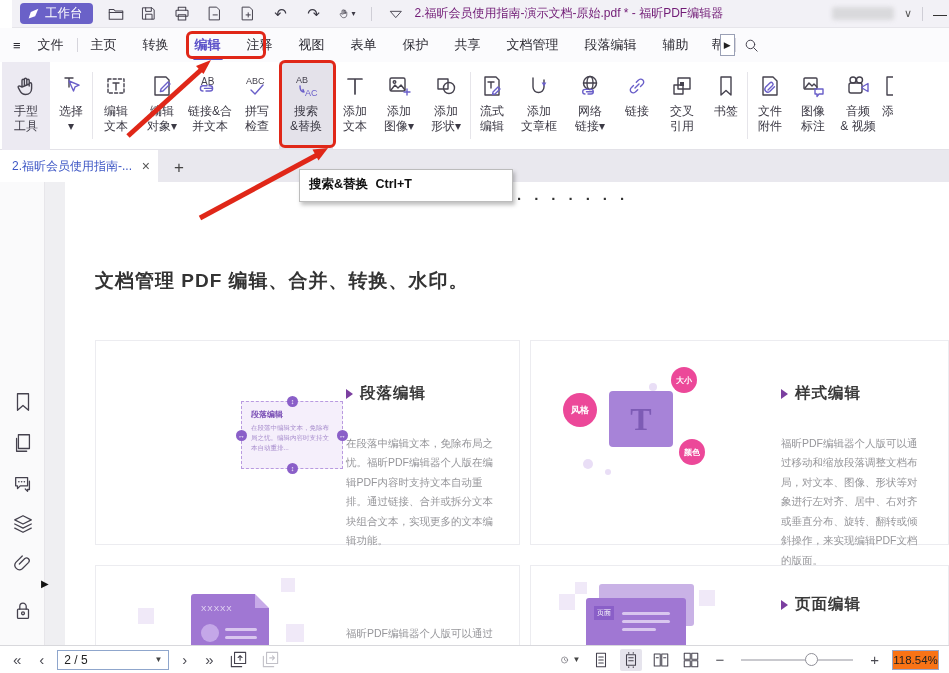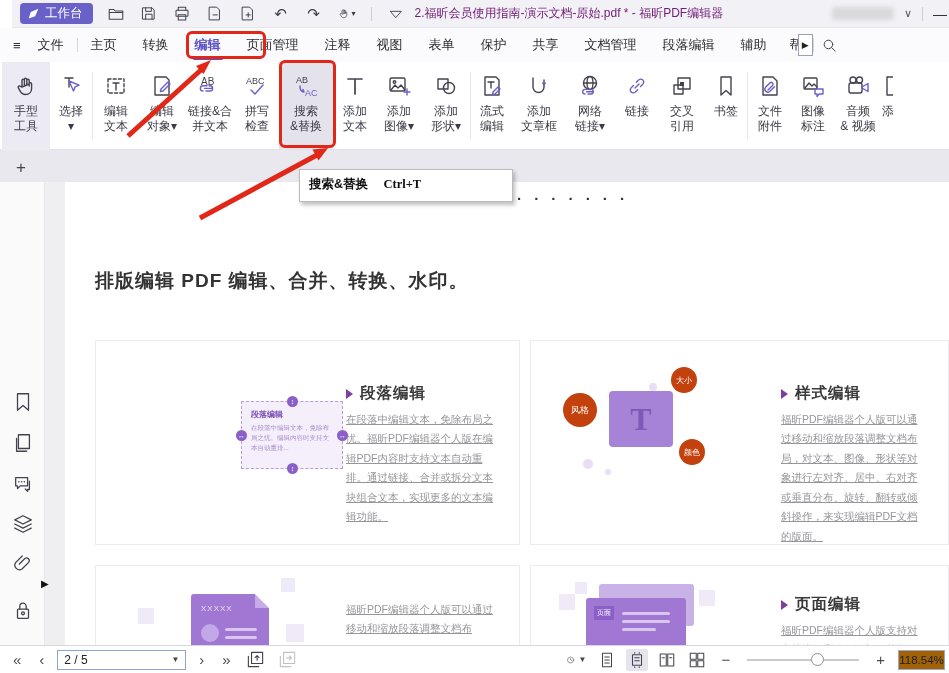--- a/index.html
+++ b/index.html
@@ -58,75 +58,75 @@
   #page { position:absolute; left:65px; top:0; width:884px; height:463px; background:#fff; }
   #page-dots { position:absolute; left:452px; top:8px; font-size:15px; letter-spacing:4px; color:#333; font-weight:bold; }
   #doc-heading { position:absolute; left:30px; top:86px; font-size:19px; font-weight:bold; color:#333; letter-spacing:1px; }
 
   .card { position:absolute; background:#fff; border:1px solid #ececf0; display:flex; }
   .card-illo { flex:0 0 250px; position:relative; }
   .card-text { flex:1; padding:42px 22px 0 0; }
   .ct-head { display:flex; align-items:center; gap:7px; }
   .ct-arrow { width:0; height:0; border-left:7px solid #7b3fa0; border-top:5px solid transparent; border-bottom:5px solid transparent; }
   .ct-title { font-size:15.5px; font-weight:bold; color:#3a3a3a; letter-spacing:1px; }
-  .ct-body { margin-top:6px; font-size:10.5px; line-height:1.85; color:#96969a;text-decoration:underline; }
+  .ct-body { margin-top:30px; font-size:10.5px; line-height:1.85; color:#96969a; }
 
   
   .illo1-box { position:absolute; left:145px; top:60px; width:102px; height:68px; background:#f5effb;
     border:1.5px dashed #b99ae0; padding:7px 9px; }
   .illo1-title { font-size:8px; font-weight:bold; color:#7a4fb5; }
   .illo1-text { font-size:6.5px; color:#a98fce; line-height:1.55; margin-top:3px; }
   .handle { position:absolute; width:11px; height:11px; border-radius:50%; background:#8a5fc8;
     color:#fff; font-size:7px; display:flex; align-items:center; justify-content:center; }
 
   
   .illo2-sq { position:absolute; left:78px; top:50px; width:64px; height:56px; background:#a783d8;
     border-radius:4px; display:flex; align-items:center; justify-content:center;
     color:#7d5bb5; font-size:32px; font-weight:bold; font-family:"Liberation Serif","DejaVu Serif",serif; }
-  .bubble { position:absolute; border-radius:50%; background:#c2410c; color:#fff;
-    display:flex; align-items:center; justify-content:center; }
+  .bubble { position:absolute; border-radius:50%; background:#ec4899; color:#fff;
+    display:flex; align-items:center; justify-content:center;font-weight:bold; }
   .deco-dot { position:absolute; border-radius:50%; background:#e9def6; }
 
   
   .illo3-doc { position:absolute; left:95px; top:28px; width:78px; height:62px; background:#a077d3; border-radius:3px; }
   .illo3-fold { position:absolute; right:0; top:0; width:0; height:0; border-left:14px solid #c7aae8; border-top:14px solid #fff; }
   .illo3-x { position:absolute; left:10px; top:10px; font-size:8px; color:#e7dbf5; letter-spacing:1px; }
   .illo3-c { position:absolute; left:10px; top:30px; width:18px; height:18px; border-radius:50%; background:#c4a7e8; }
   .illo3-l { position:absolute; left:34px; height:3px; background:#d9c6ef; border-radius:2px; }
   .deco-sq { position:absolute; background:#f0e9f8; }
 
   
   .illo4-back { position:absolute; left:68px; top:18px; width:95px; height:42px; background:#c9b2e6; border-radius:3px; }
   .illo4-main { position:absolute; left:55px; top:32px; width:100px; height:50px; background:#a077d3; border-radius:3px; }
   .illo4-tag { position:absolute; left:8px; top:8px; background:#8a5fc8; color:#fff; font-size:7px; padding:2px 3px; }
   .illo4-line { position:absolute; left:36px; height:3px; background:#d9c6ef; border-radius:2px; }
 
   
   #statusbar { position:absolute; left:0; top:645px; width:949px; height:28px; background:#fff;
     border-top:1px solid #d8d8dc; display:flex; align-items:center; font-size:13px; color:#4a4a52; }
   .st-glyph { font-size:15px; color:#4a4a52; padding:0 9px; }
-  #page-box { width:129px; height:20px; border:1px solid #8fa6cc; display:flex; align-items:center;
+  #page-box { width:112px; height:20px; border:1px solid #8fa6cc; display:flex; align-items:center;
     padding:0 6px; font-size:12px; color:#222; background:#fff; margin:0 4px; }
   #page-box .caret { margin-left:auto; font-size:8px; color:#444; }
   .st-ic { width:20px; height:20px; margin:0 6px; display:flex; align-items:center; justify-content:center; }
   .view-ic { width:22px; height:22px; margin:0 4px; display:flex; align-items:center; justify-content:center; border-radius:2px; }
   .view-ic.on { background:#e6e4ed; }
   #zoom-track { width:112px; height:2px; background:#c9c9ce; position:relative; margin:0 8px; }
   #zoom-knob { position:absolute; top:-6px; left:57%; width:13px; height:13px; border-radius:50%;
     background:#fff; border:1.5px solid #8f8f98; }
   #zoom-box { width:47px; height:20px; border:1px solid #9aa7c8; font-size:11.5px; color:#222;
-    display:flex; align-items:center; justify-content:center; margin:0 0 0 4px; background:#a16207; }
+    display:flex; align-items:center; justify-content:center; margin:0 6px 0 4px; background:#f97316; }
 
   
   .red-box { position:absolute; border:3px solid #e02718; border-radius:6px; z-index:40; }
   #anno-svg { position:absolute; left:0; top:0; z-index:45; pointer-events:none; }
   #tooltip { position:absolute; left:299px; top:169px; width:214px; background:#fff;
     border:1px solid #bcbcbc; box-shadow:2px 3px 4px rgba(0,0,0,.25); padding:6px 9px 8px; z-index:60; }
   #tooltip .tt-head { font-size:12.5px; font-weight:bold; color:#111; }
-  #tooltip .tt-head .sc { margin-left:12px;font-family:Liberation Serif, serif; }
+  #tooltip .tt-head .sc { margin-left:4px; }
   #tooltip .tt-body { font-size:12px; color:#222; line-height:1.5; margin-top:6px; }
 </style>
 </head>
 <body>
 
 <div id="titlebar">
   <div class="ws-btn">
     <svg width="13" height="13" viewBox="0 0 24 24">
         <path d="M3 21l4-12 14-6-6 14-12 4z" fill="#fff"></path>
       </svg>
@@ -188,21 +188,20 @@
   </div>
 </div>
 
 <div id="menubar">
   <span class="menu-item" style="padding-right:4px">≡</span>
   <span class="menu-item">文件</span>
   <span class="menu-sep"></span>
   <span class="menu-item">主页</span>
   <span class="menu-item">转换</span>
   <span class="menu-item active">编辑</span>
-  <span class="menu-item">页面管理</span>
   <span class="menu-item">注释</span>
   <span class="menu-item">视图</span>
   <span class="menu-item">表单</span>
   <span class="menu-item">保护</span>
   <span class="menu-item">共享</span>
   <span class="menu-item">文档管理</span>
   <span class="menu-item">段落编辑</span>
   <span class="menu-item">辅助</span>
   <span class="menu-item menu-trunc" style="padding:0 0 0 10px">帮助</span>
   <span class="expand-box">▶</span>
@@ -418,20 +417,24 @@
     <span class="icw">
         <svg class="ic" width="24" height="24" viewBox="0 0 24 24">
           <path d="M5 3h11l3 3v15H5z"></path>
         </svg>
       </span>
     <span class="lbl">添</span>
   </div>
 </div>
 
 <div id="tabbar">
+  <div class="tab">
+    <span class="tlabel">2.福昕会员使用指南-...</span>
+    <span class="tclose">×</span>
+  </div>
   <span class="tab-plus">+</span>
 </div>
 
 <div id="content">
   <div id="sidebar">
     <span class="sb-ic" style="top:209px">
         <svg class="ic" width="22" height="22" viewBox="0 0 24 24">
           <path d="M6 3h12v18l-6-5.2L6 21z"></path>
         </svg>
       </span>
@@ -471,21 +474,21 @@
           <path d="M5 3h11l3 3v15H5z"></path>
           <path d="M9 14h6"></path>
         </svg>
       </span>
 
     <span id="sb-expand">▶</span>
   </div>
 
   <div id="page">
     <div id="page-dots">· ·  · · · ·  ·</div>
-    <div id="doc-heading">排版编辑 PDF 编辑、合并、转换、水印。</div>
+    <div id="doc-heading">文档管理 PDF 编辑、合并、转换、水印。</div>
 
     <div class="card" style="left:30px; top:158px; width:425px; height:205px;">
       <div class="card-illo">
         <div class="illo1-box">
           <div class="illo1-title">段落编辑</div>
           <div class="illo1-text">在段落中编辑文本，免除布局之忧。编辑内容时支持文本自动重排...</div>
           <span class="handle" style="left:45px; top:-6px">↕</span>
           <span class="handle" style="left:45px; bottom:-6px">↕</span>
           <span class="handle" style="left:-6px; top:28px">↔</span>
           <span class="handle" style="right:-6px; top:28px">↔</span>

